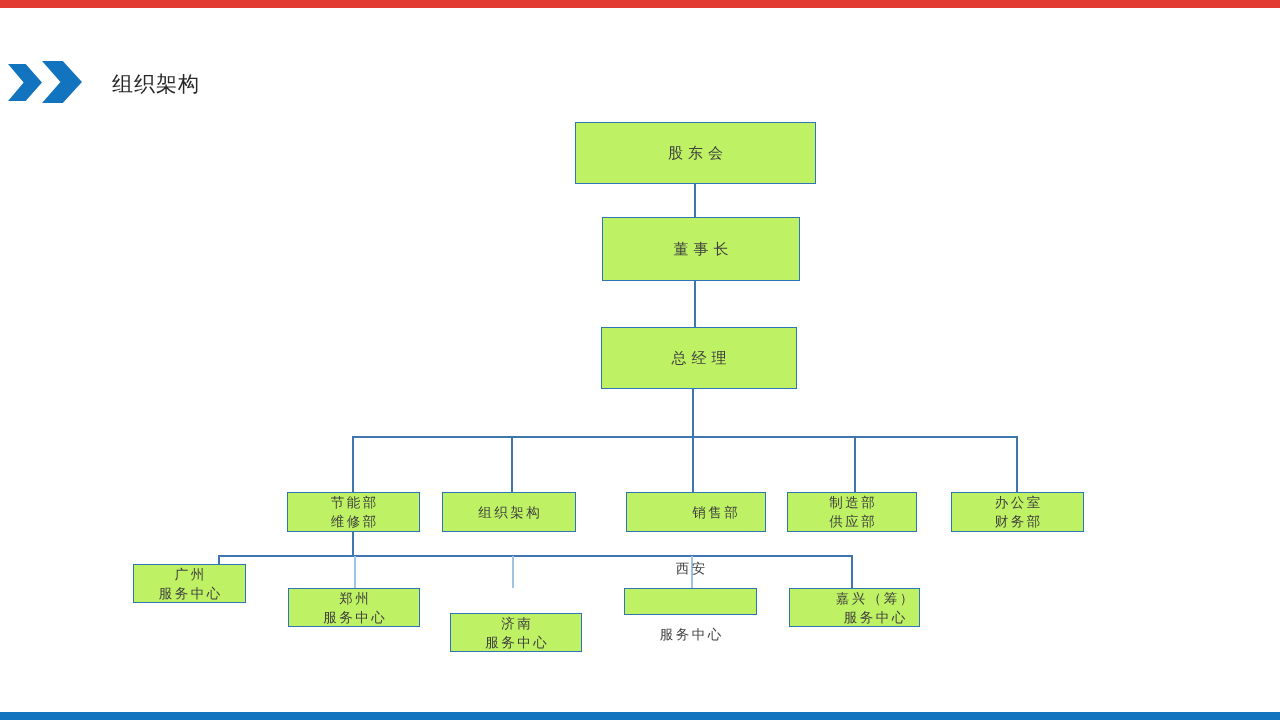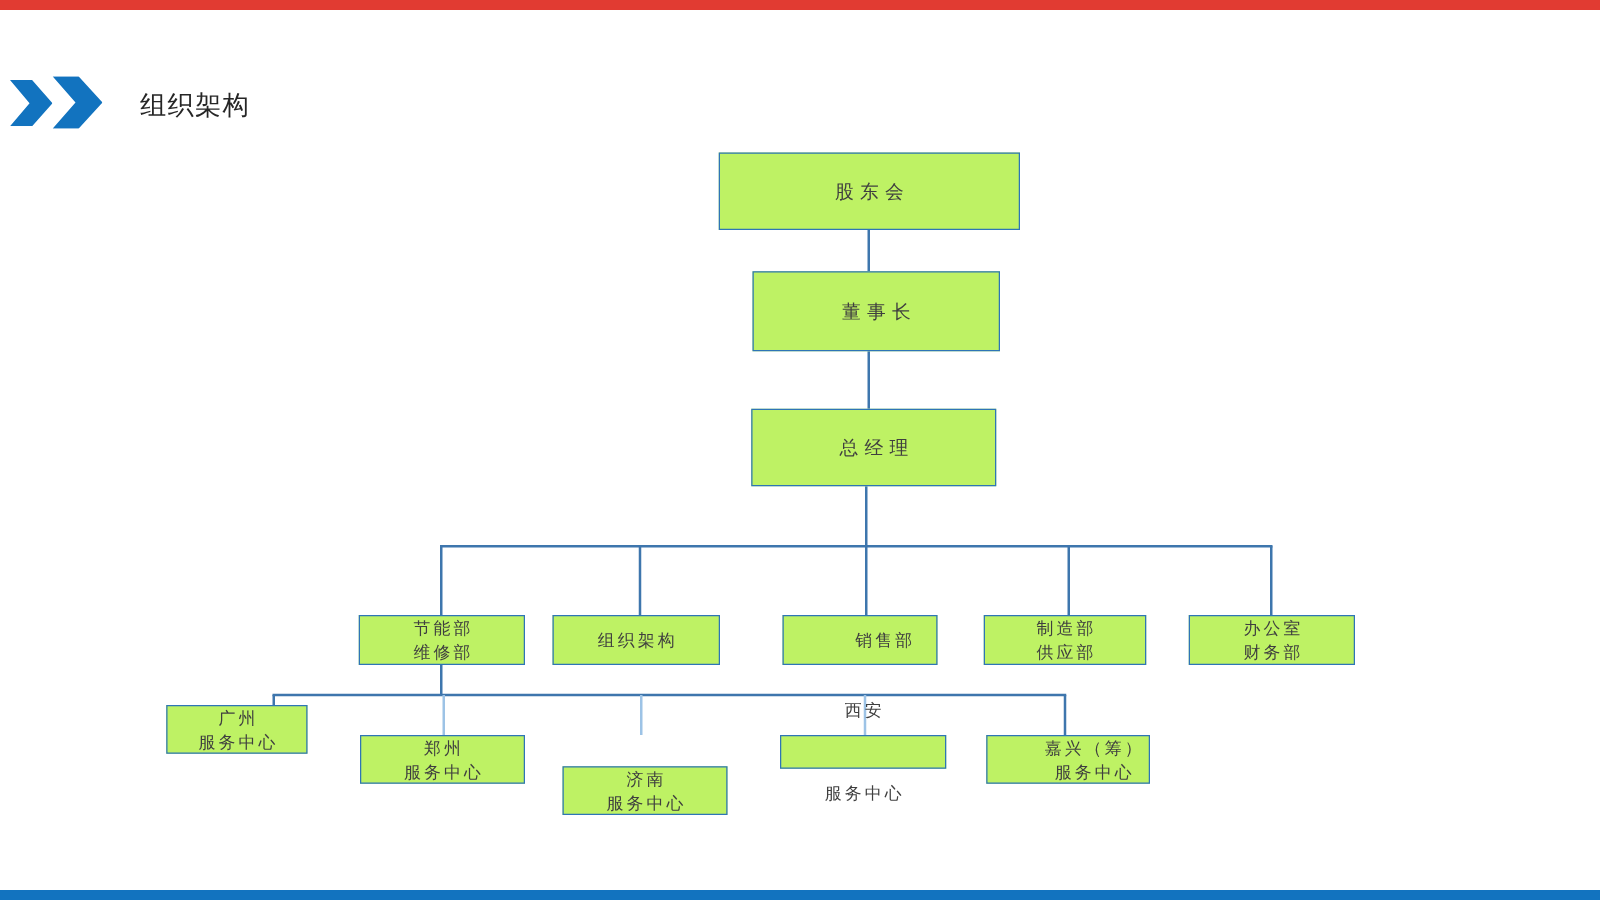--- a/index.html
+++ b/index.html
@@ -72,21 +72,21 @@
   </div>
 
   <div class="node sm" style="left:287px; top:492px; width:133px; height:40px;">
     <span class="ln">节能部</span>
     <span class="ln">维修部</span>
   </div>
   <div class="node sm" style="left:442px; top:492px; width:134px; height:40px;">
     <span class="ln">组织架构</span>
     <span class="ln"></span>
   </div>
-  <div class="node sm" style="left:626px; top:492px; width:124px; height:40px;padding-left:38px;">
+  <div class="node sm" style="left:626px; top:492px; width:140px; height:40px;padding-left:38px;">
     <span class="ln">销售部</span>
     <span class="ln"></span>
   </div>
   <div class="node sm" style="left:787px; top:492px; width:130px; height:40px;">
     <span class="ln">制造部</span>
     <span class="ln">供应部</span>
   </div>
   <div class="node sm" style="left:951px; top:492px; width:133px; height:40px;">
     <span class="ln">办公室</span>
     <span class="ln">财务部</span>

